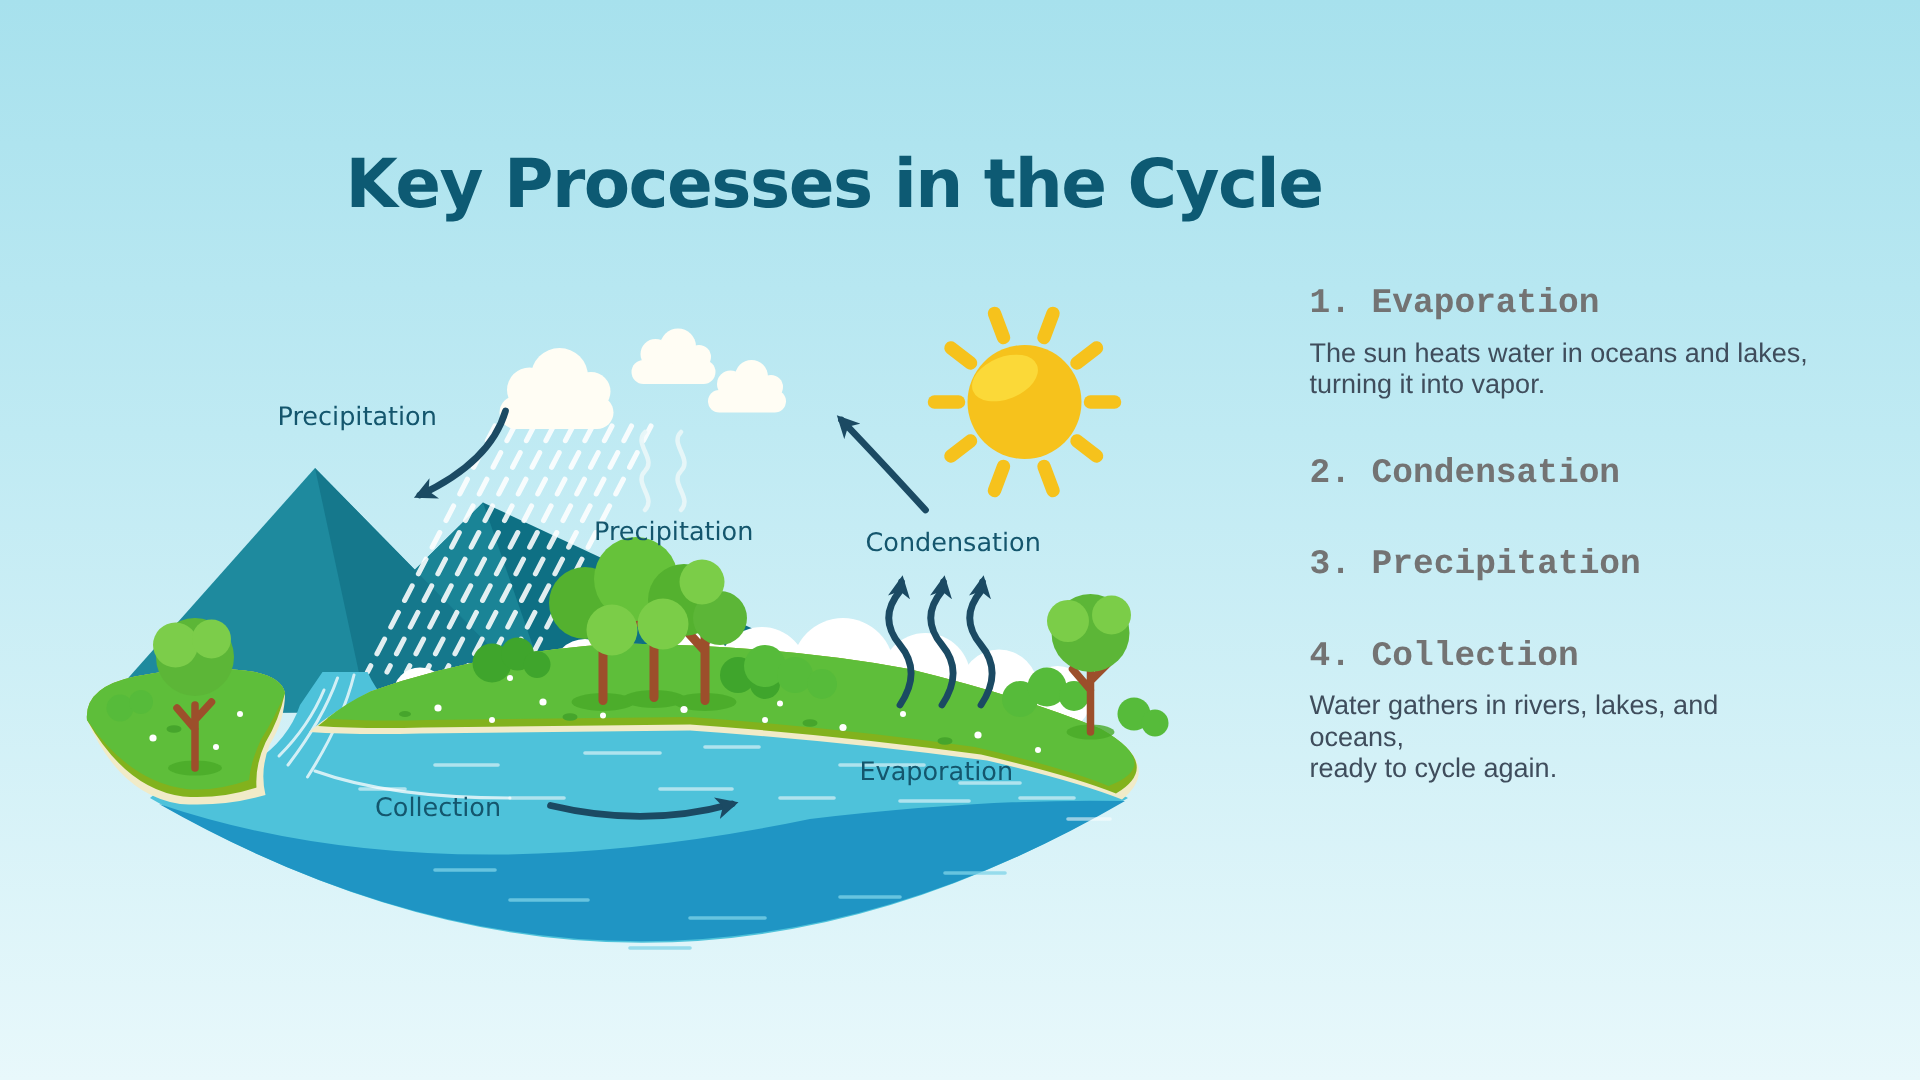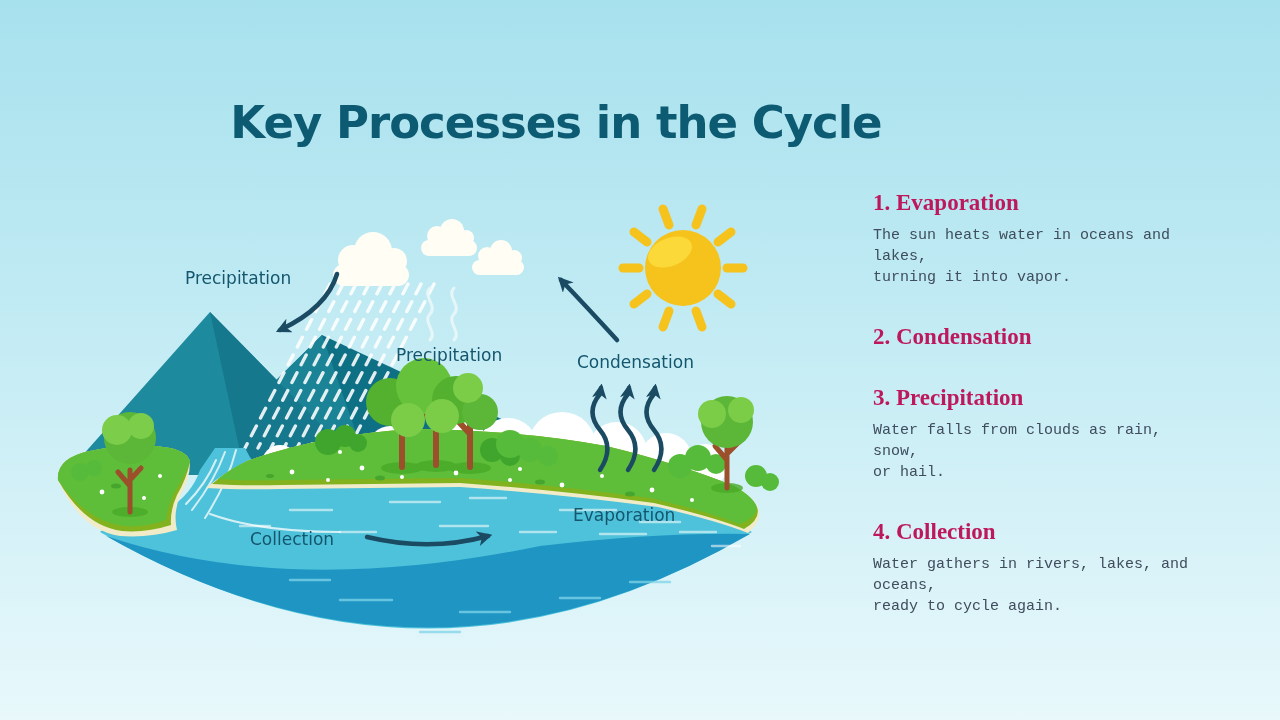--- a/index.html
+++ b/index.html
@@ -15,26 +15,26 @@
   }
   .diagram{position:absolute;left:40px;top:180px;width:760px;height:470px;}
   .diagram svg{position:absolute;left:0;top:0;}
   .dlabel{
     position:absolute;font-size:17px;color:#14566d;font-weight:normal;
     font-family:"DejaVu Sans",sans-serif;letter-spacing:0px;white-space:nowrap;
   }
   .process-col{position:absolute;left:873px;top:190px;width:340px;}
   .process{margin-bottom:36px;}
   .process h2{
-    margin:0;font-size:23px;font-weight:bold;color:#be185d;line-height:25px;
-    font-family:Liberation Serif, serif;letter-spacing:0px;
+    margin:0;font-size:23px;font-weight:bold;color:#737373;line-height:25px;
+    font-family:Liberation Mono, monospace;letter-spacing:0px;
   }
   .process p{
-    margin:10px 0 0 0;font-size:15px;line-height:21px;color:#3f4d5c;
-    white-space:pre-line;font-family:Liberation Mono, monospace;
+    margin:10px 0 0 0;font-size:18px;line-height:21px;color:#3f4d5c;
+    white-space:pre-line;font-family:Liberation Sans, sans-serif;
   }
 </style>
 </head>
 <body>
 
 <h1 class="slide-title">Key Processes in the Cycle</h1>
 
 <div class="diagram">
 <svg width="760" height="470" viewBox="0 0 760 470">
   <defs>
@@ -285,21 +285,19 @@
   <div class="process">
     <h2>1. Evaporation</h2>
     <p>The sun heats water in oceans and lakes,
 turning it into vapor.</p>
   </div>
   <div class="process">
     <h2>2. Condensation</h2>
   </div>
   <div class="process">
     <h2>3. Precipitation</h2>
-    <p>Water falls from clouds as rain, snow,
-or hail.</p>
   </div>
   <div class="process">
     <h2>4. Collection</h2>
     <p>Water gathers in rivers, lakes, and oceans,
 ready to cycle again.</p>
   </div>
 </div>
 
 </body></html>

